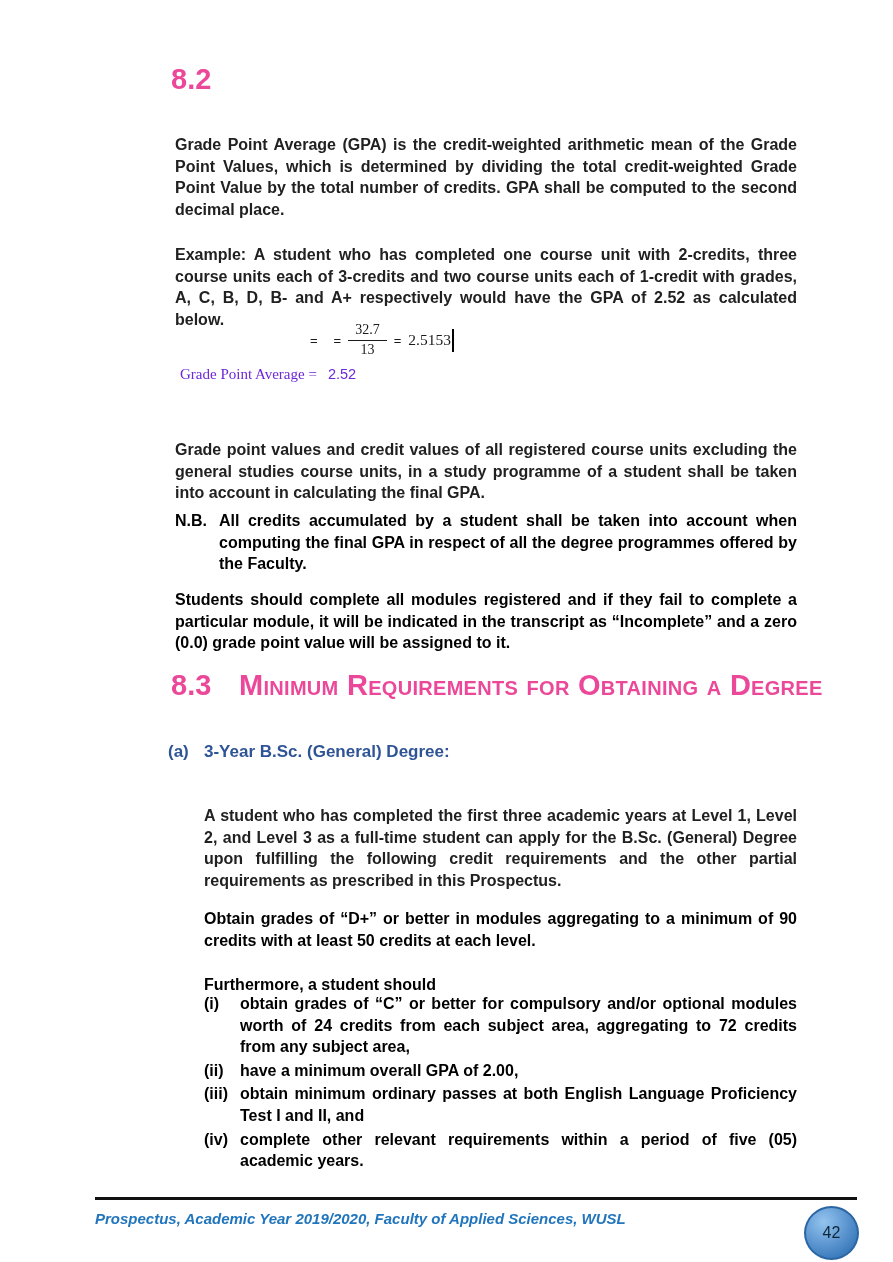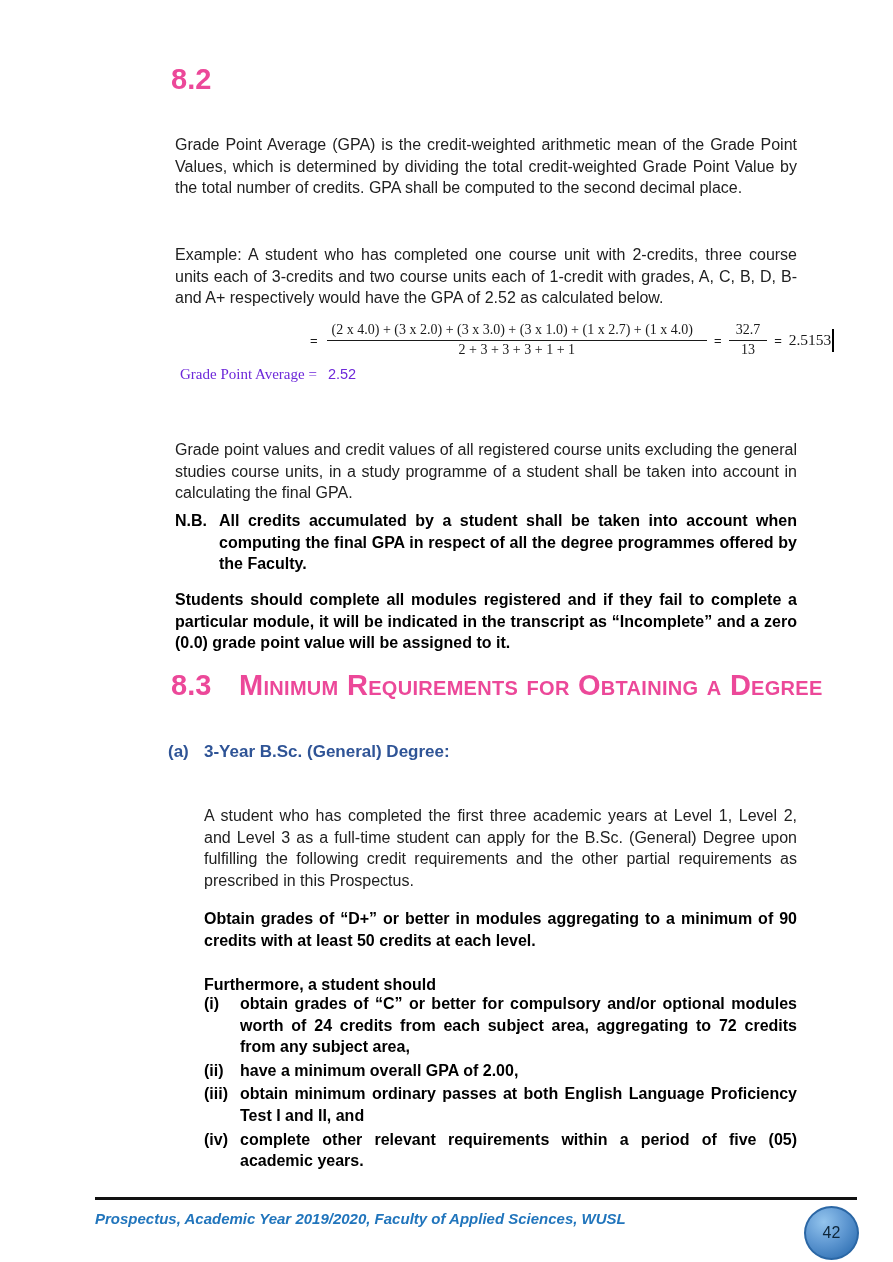--- a/index.html
+++ b/index.html
@@ -11,21 +11,21 @@
   .sec-heading {
     position:absolute; left:142px; display:flex; align-items:baseline;
     color:#ec4899; font-weight:bold; font-size:29px; line-height:34px;margin-left:29px;
   }
   .sec-heading .num { min-width:68px; }
   .sec-heading .title { font-variant:small-caps; letter-spacing:0.3px; }
 
   
   .para {
     position:absolute; left:175px; width:622px;
-    font-size:16px; line-height:21.6px; text-align:justify;
+    font-size:16px; line-height:21.6px; text-align:justify;font-weight:bold;
   }
   .para.inner { left:204px; width:593px; }
   .bold { font-weight:bold; color:#000; }
 
   
   .nb { position:absolute; left:175px; width:622px; display:flex;
         font-weight:bold; color:#000; font-size:16px; line-height:21.6px; }
   .nb .nb-label { flex:none; width:44px; }
   .nb .nb-text { flex:1; text-align:justify; }
 
@@ -87,24 +87,20 @@
   <div class="sec-heading" style="top:62px;">
     <span class="num">8.2</span>
   </div>
 
   <p class="para" style="top:118px;">Grade Point Average (GPA) is the credit-weighted arithmetic mean of the Grade Point Values, which is determined by dividing the total credit-weighted Grade Point Value by the total number of credits.  GPA shall be computed to the second decimal place.</p>
 
   <p class="para" style="top:228px;">Example:  A student who has completed one course unit with 2-credits, three course units each of 3-credits and two course units each of 1-credit with grades, A, C, B, D, B- and A+ respectively would have the GPA of 2.52 as calculated below.</p>
 
   <div class="formula-row">
     <span class="eq">=</span>
-    <span class="frac">
-      <span class="fnum">(2 x 4.0) + (3 x 2.0) + (3 x 3.0) + (3 x 1.0) + (1 x 2.7) + (1 x 4.0)</span>
-      <span class="fden">2 + 3 + 3 + 3 + 1 + 1</span>
-    </span>
     <span class="eq eq2">=</span>
     <span class="frac small">
       <span class="fnum">32.7</span>
       <span class="fden">13</span>
     </span>
     <span class="eq eq2">=</span>
     <span class="result-val">2.5153</span>
     <span class="cursor"></span>
   </div>
 

